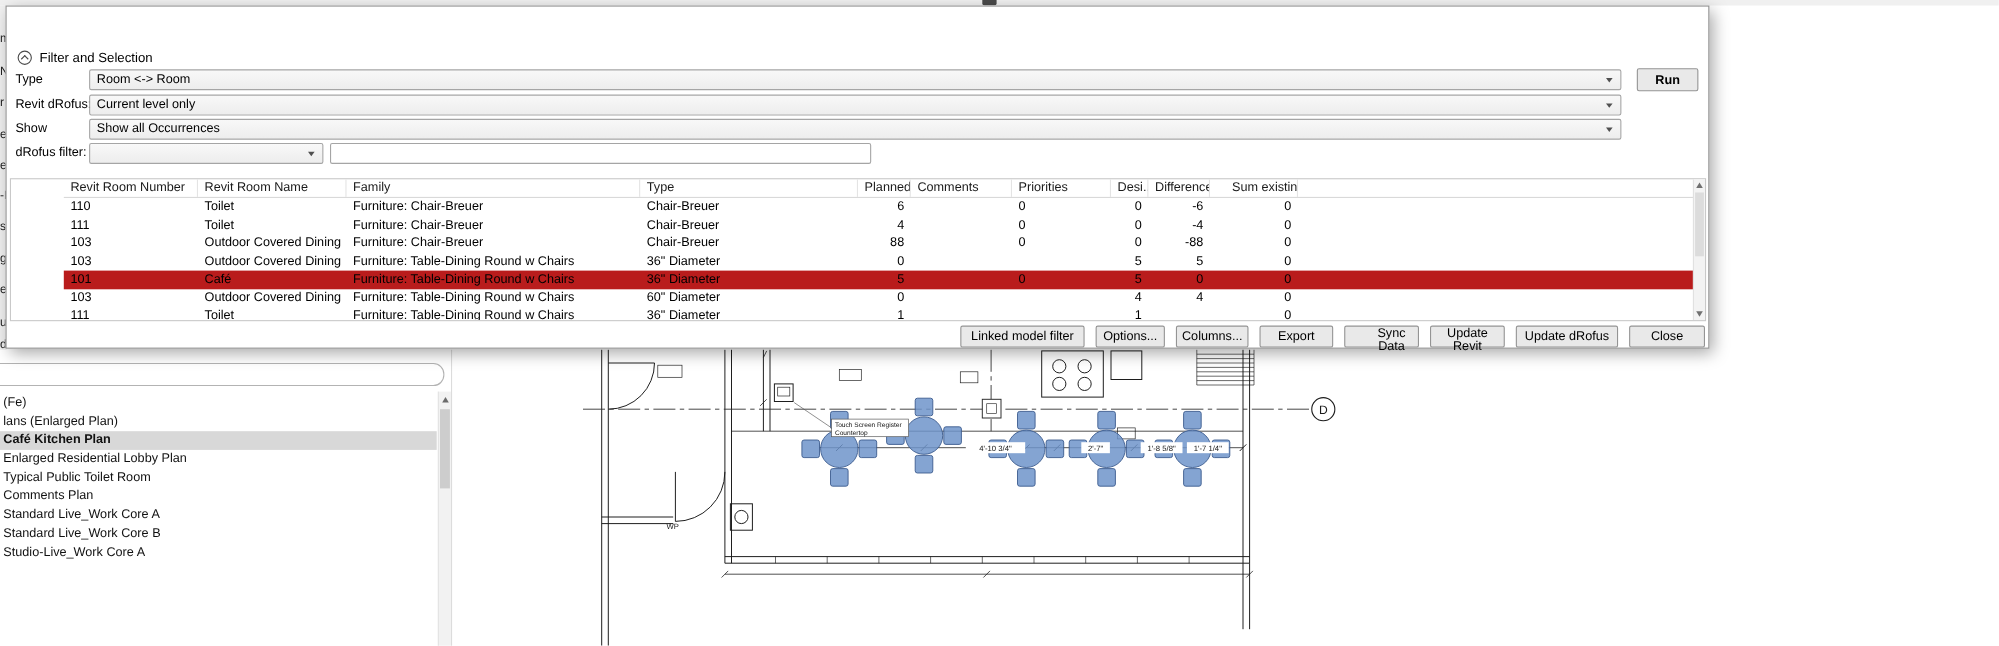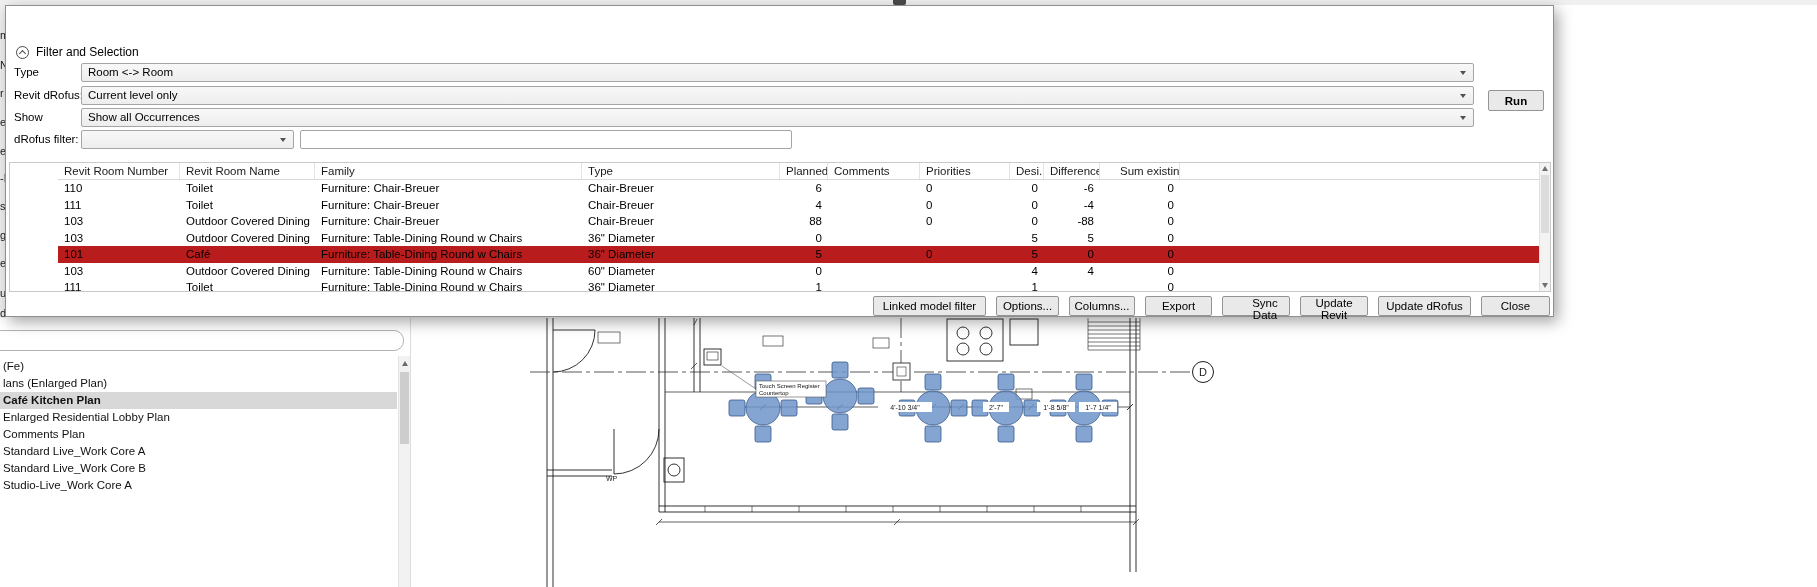--- a/index.html
+++ b/index.html
@@ -51,21 +51,21 @@
   .combo { position:absolute; left:75px; height:19px; background:linear-gradient(#f8f8f8,#ededed);
            border:1px solid #a5a5a5; border-radius:2px; line-height:17px; padding-left:6px; }
   .combo .chev { position:absolute; right:7px; top:7px; width:0; height:0;
                  border-left:3.5px solid transparent; border-right:3.5px solid transparent; border-top:4px solid #505050; }
   #combo-type  { top:57px;  width:1393px; }
   #combo-revit { top:80px;  width:1393px; }
   #combo-show  { top:102px; width:1393px; }
   #combo-drofus{ top:124px; width:213px; }
   .dr-input { position:absolute; left:294px; top:124px; width:492px; height:19px; border:1px solid #a5a5a5; border-radius:2px; background:#fff; font-family:inherit; font-size:11.5px; padding:0 5px; }
   .run-btn { position:absolute; left:1482px; top:56px; width:56px; height:21px; background:#e9e9e9;
-             border:1px solid #949494; border-radius:2px; font-size:11.5px; font-weight:700; font-family:inherit;margin-top:28px; }
+             border:1px solid #949494; border-radius:2px; font-size:11.5px; font-weight:700; font-family:inherit; }
 
   .tablewrap { position:absolute; left:3px; top:156px; width:1542px; height:130px; border:1px solid #c9c9c9; overflow:hidden; background:#fff;padding-left:48px; }
   .hrow,.trow { display:grid; grid-template-columns:122px 135px 267px 198px 48px 92px 90px 34px 56px 80px minmax(0,1fr); }
   .hrow { height:17px; border-bottom:1px solid #d9d9d9; }
   .hcell { font-size:11.5px; line-height:16px; padding:0 6px; border-right:1px solid #e4e4e4; overflow:hidden; white-space:nowrap; color:#1a1a1a; }
   .hcell.c4,.hcell.c8 { }
   .hcell.c9 { padding-left:20px; }
   .trow { height:16.5px; }
   .tcell { font-size:11.5px; line-height:16px; padding:0 6px; white-space:nowrap; overflow:hidden; }
   .tcell.c4,.tcell.c7,.tcell.c8,.tcell.c9 { text-align:right; }
@@ -200,20 +200,21 @@
     <span class="frag" style="top: 303px;">d</span>
   </div>
 
 <div class="browser-panel">
   <div class="search-box"></div>
   <div class="browser-list">
       <div class="browser-item">(Fe)</div>
       <div class="browser-item">lans (Enlarged Plan)</div>
       <div class="browser-item selected">Café Kitchen Plan</div>
       <div class="browser-item">Enlarged Residential Lobby Plan</div>
+      <div class="browser-item">Typical Public Toilet Room</div>
       <div class="browser-item">Comments Plan</div>
       <div class="browser-item">Standard Live_Work Core A</div>
       <div class="browser-item">Standard Live_Work Core B</div>
       <div class="browser-item">Studio-Live_Work Core A</div>
     </div>
   <div class="browser-scroll">
     <div class="tri-up"></div>
     <div class="browser-thumb"></div>
   </div>
 </div>

